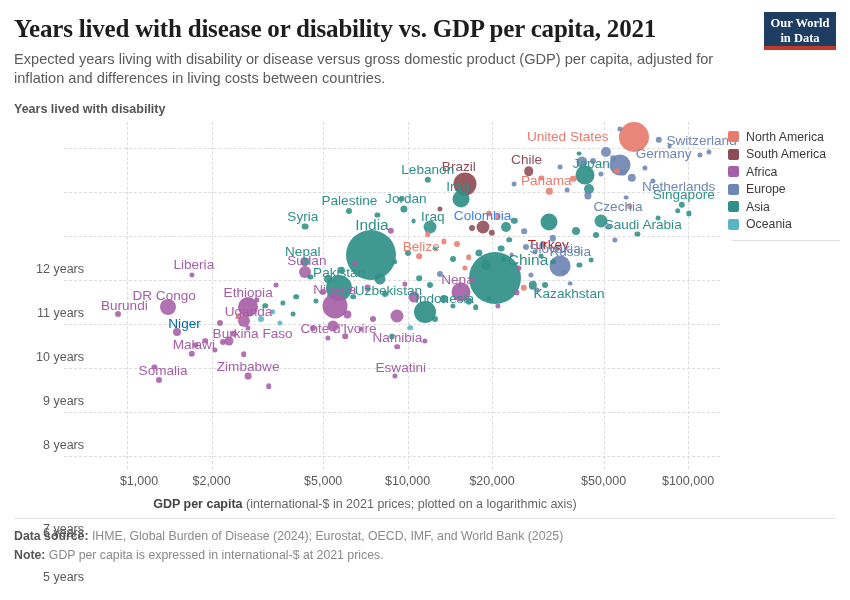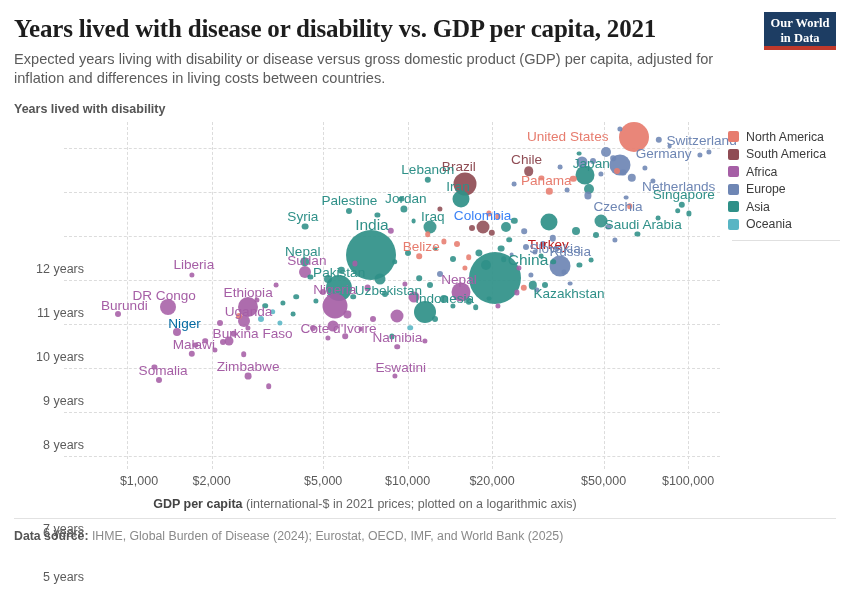--- a/index.html
+++ b/index.html
@@ -414,14 +414,17 @@
         <span class="leg-lb">Oceania</span>
       </div>
     </div>
   <div class="leg-div"></div>
 
 
   <div class="foot-div"></div>
   <div class="foot f1">
     <b>Data source:</b><span> IHME, Global Burden of Disease (2024); Eurostat, OECD, IMF, and World Bank (2025)</span>
   </div>
+  <div class="foot f2">
+    <b>Note:</b><span> GDP per capita is expressed in international-$ at 2021 prices.</span>
+  </div>
 
 </div>
 
 </body></html>

